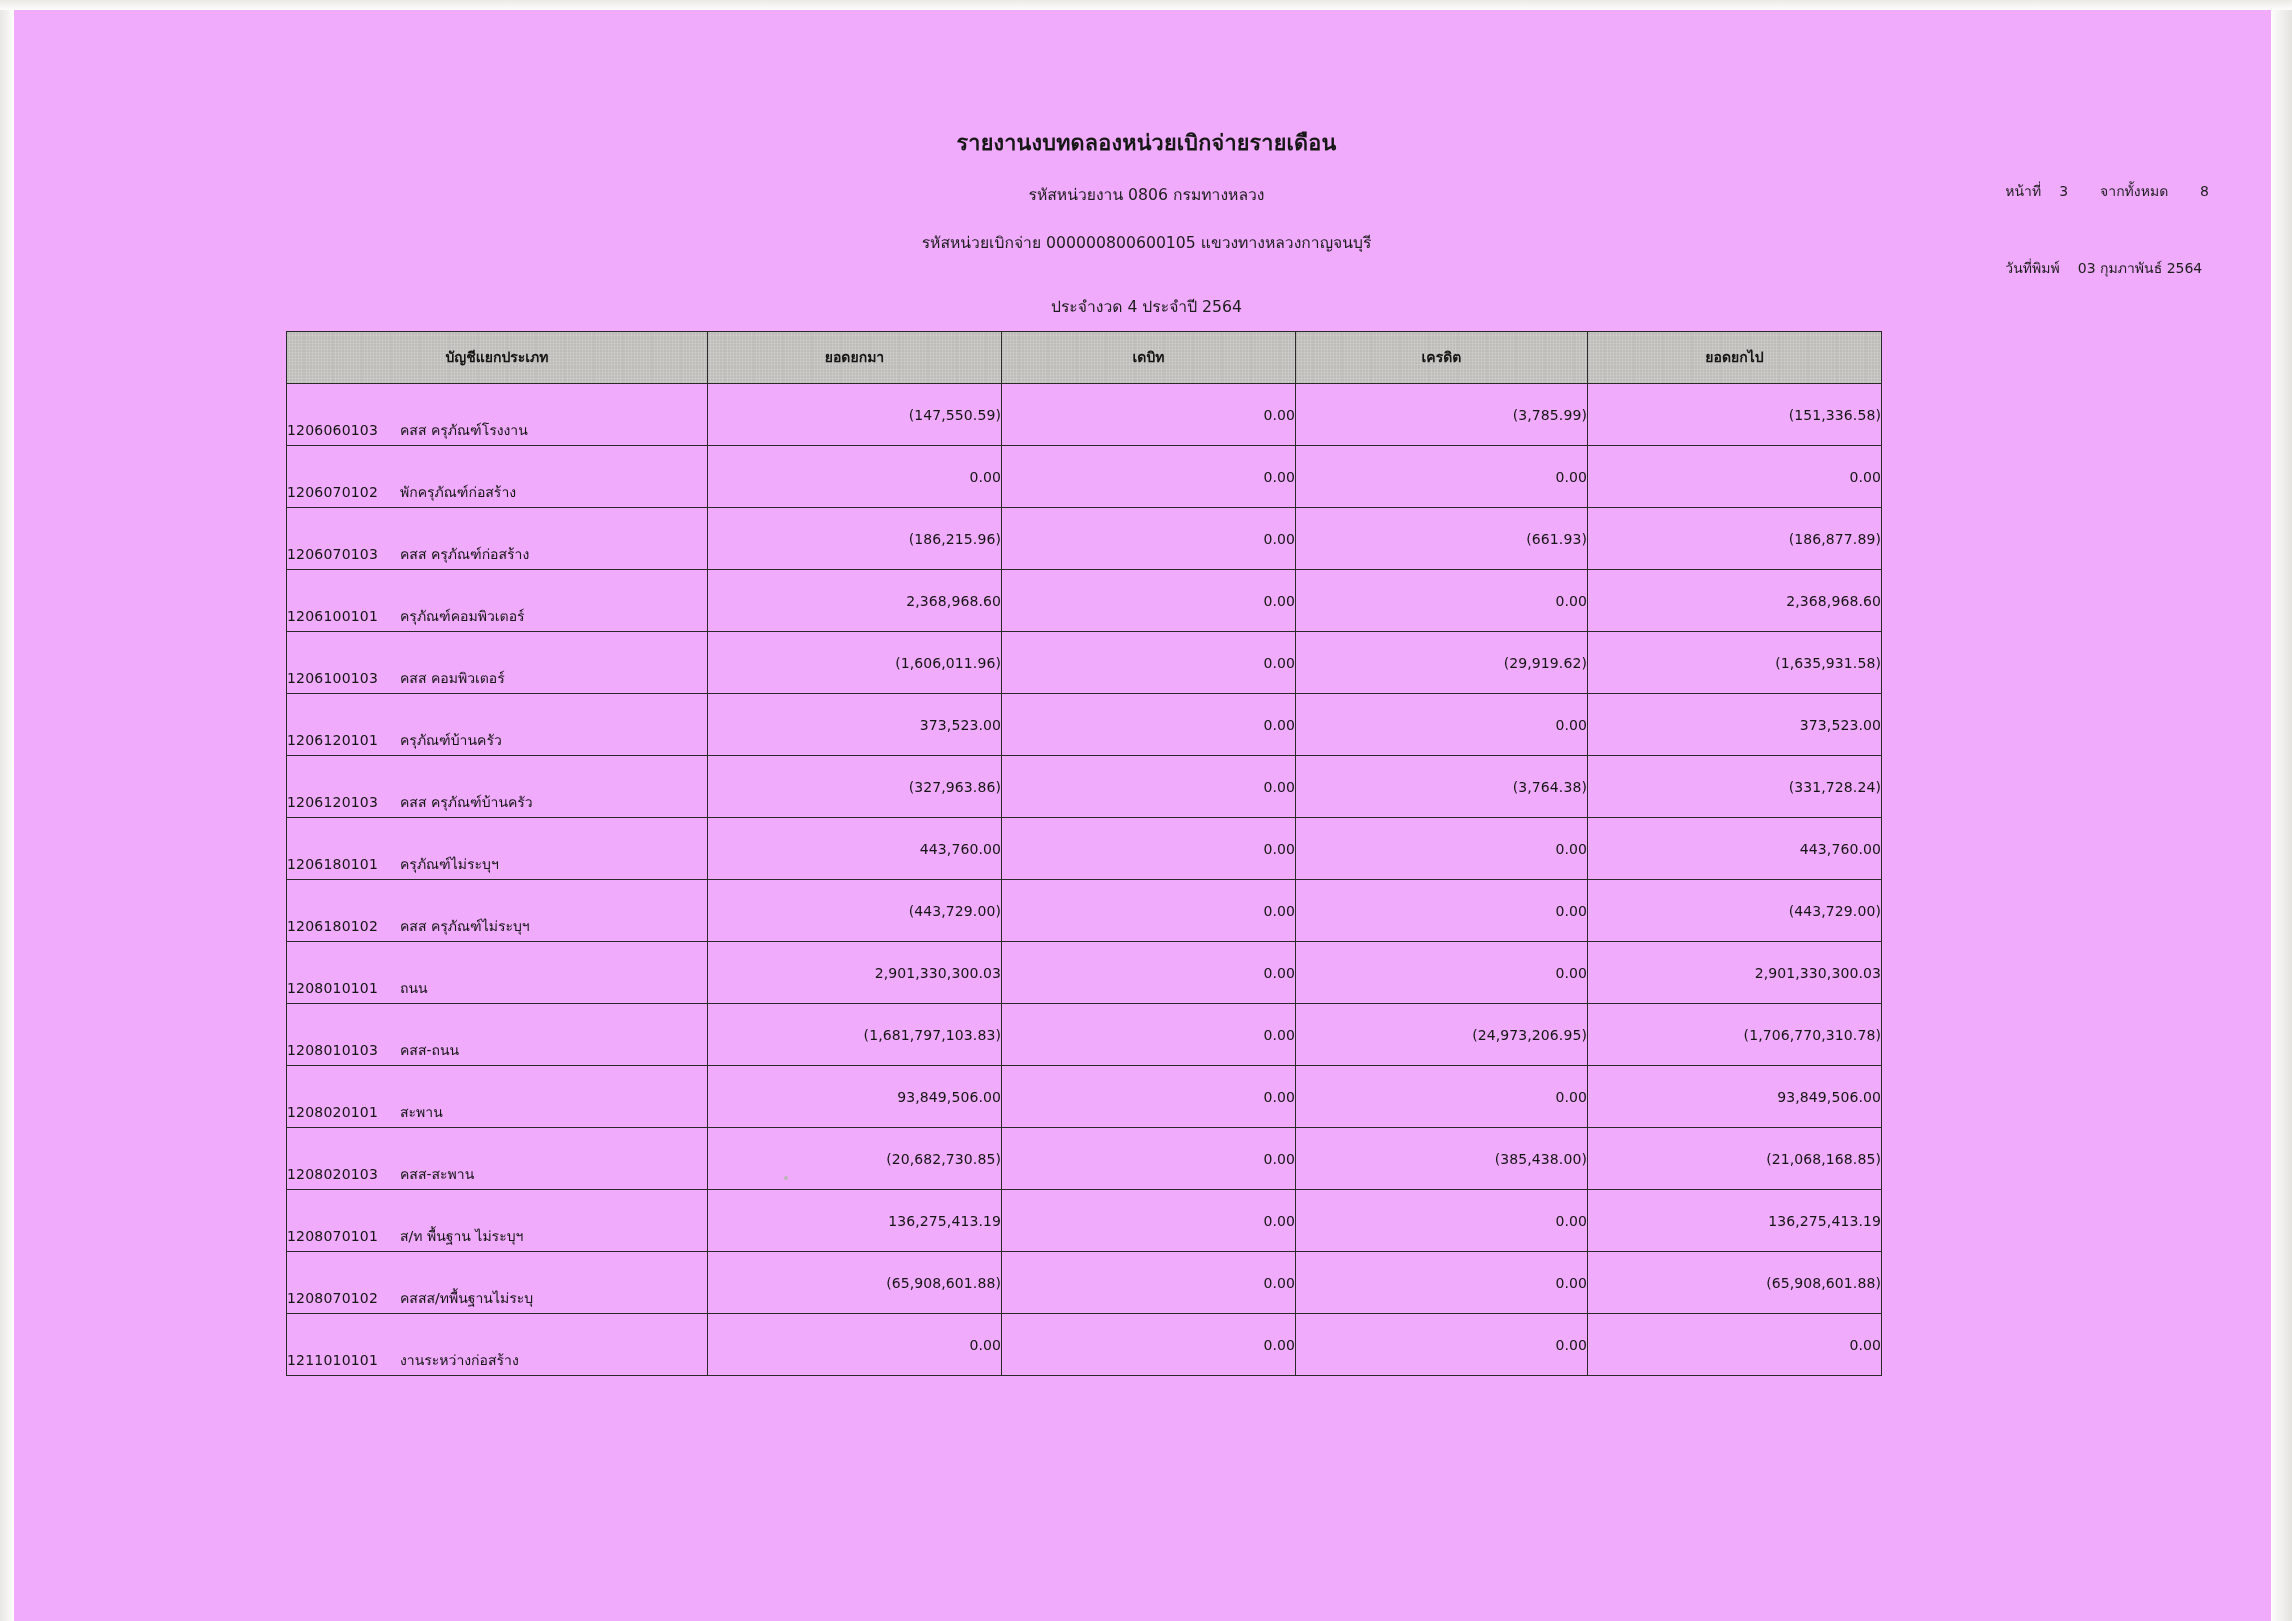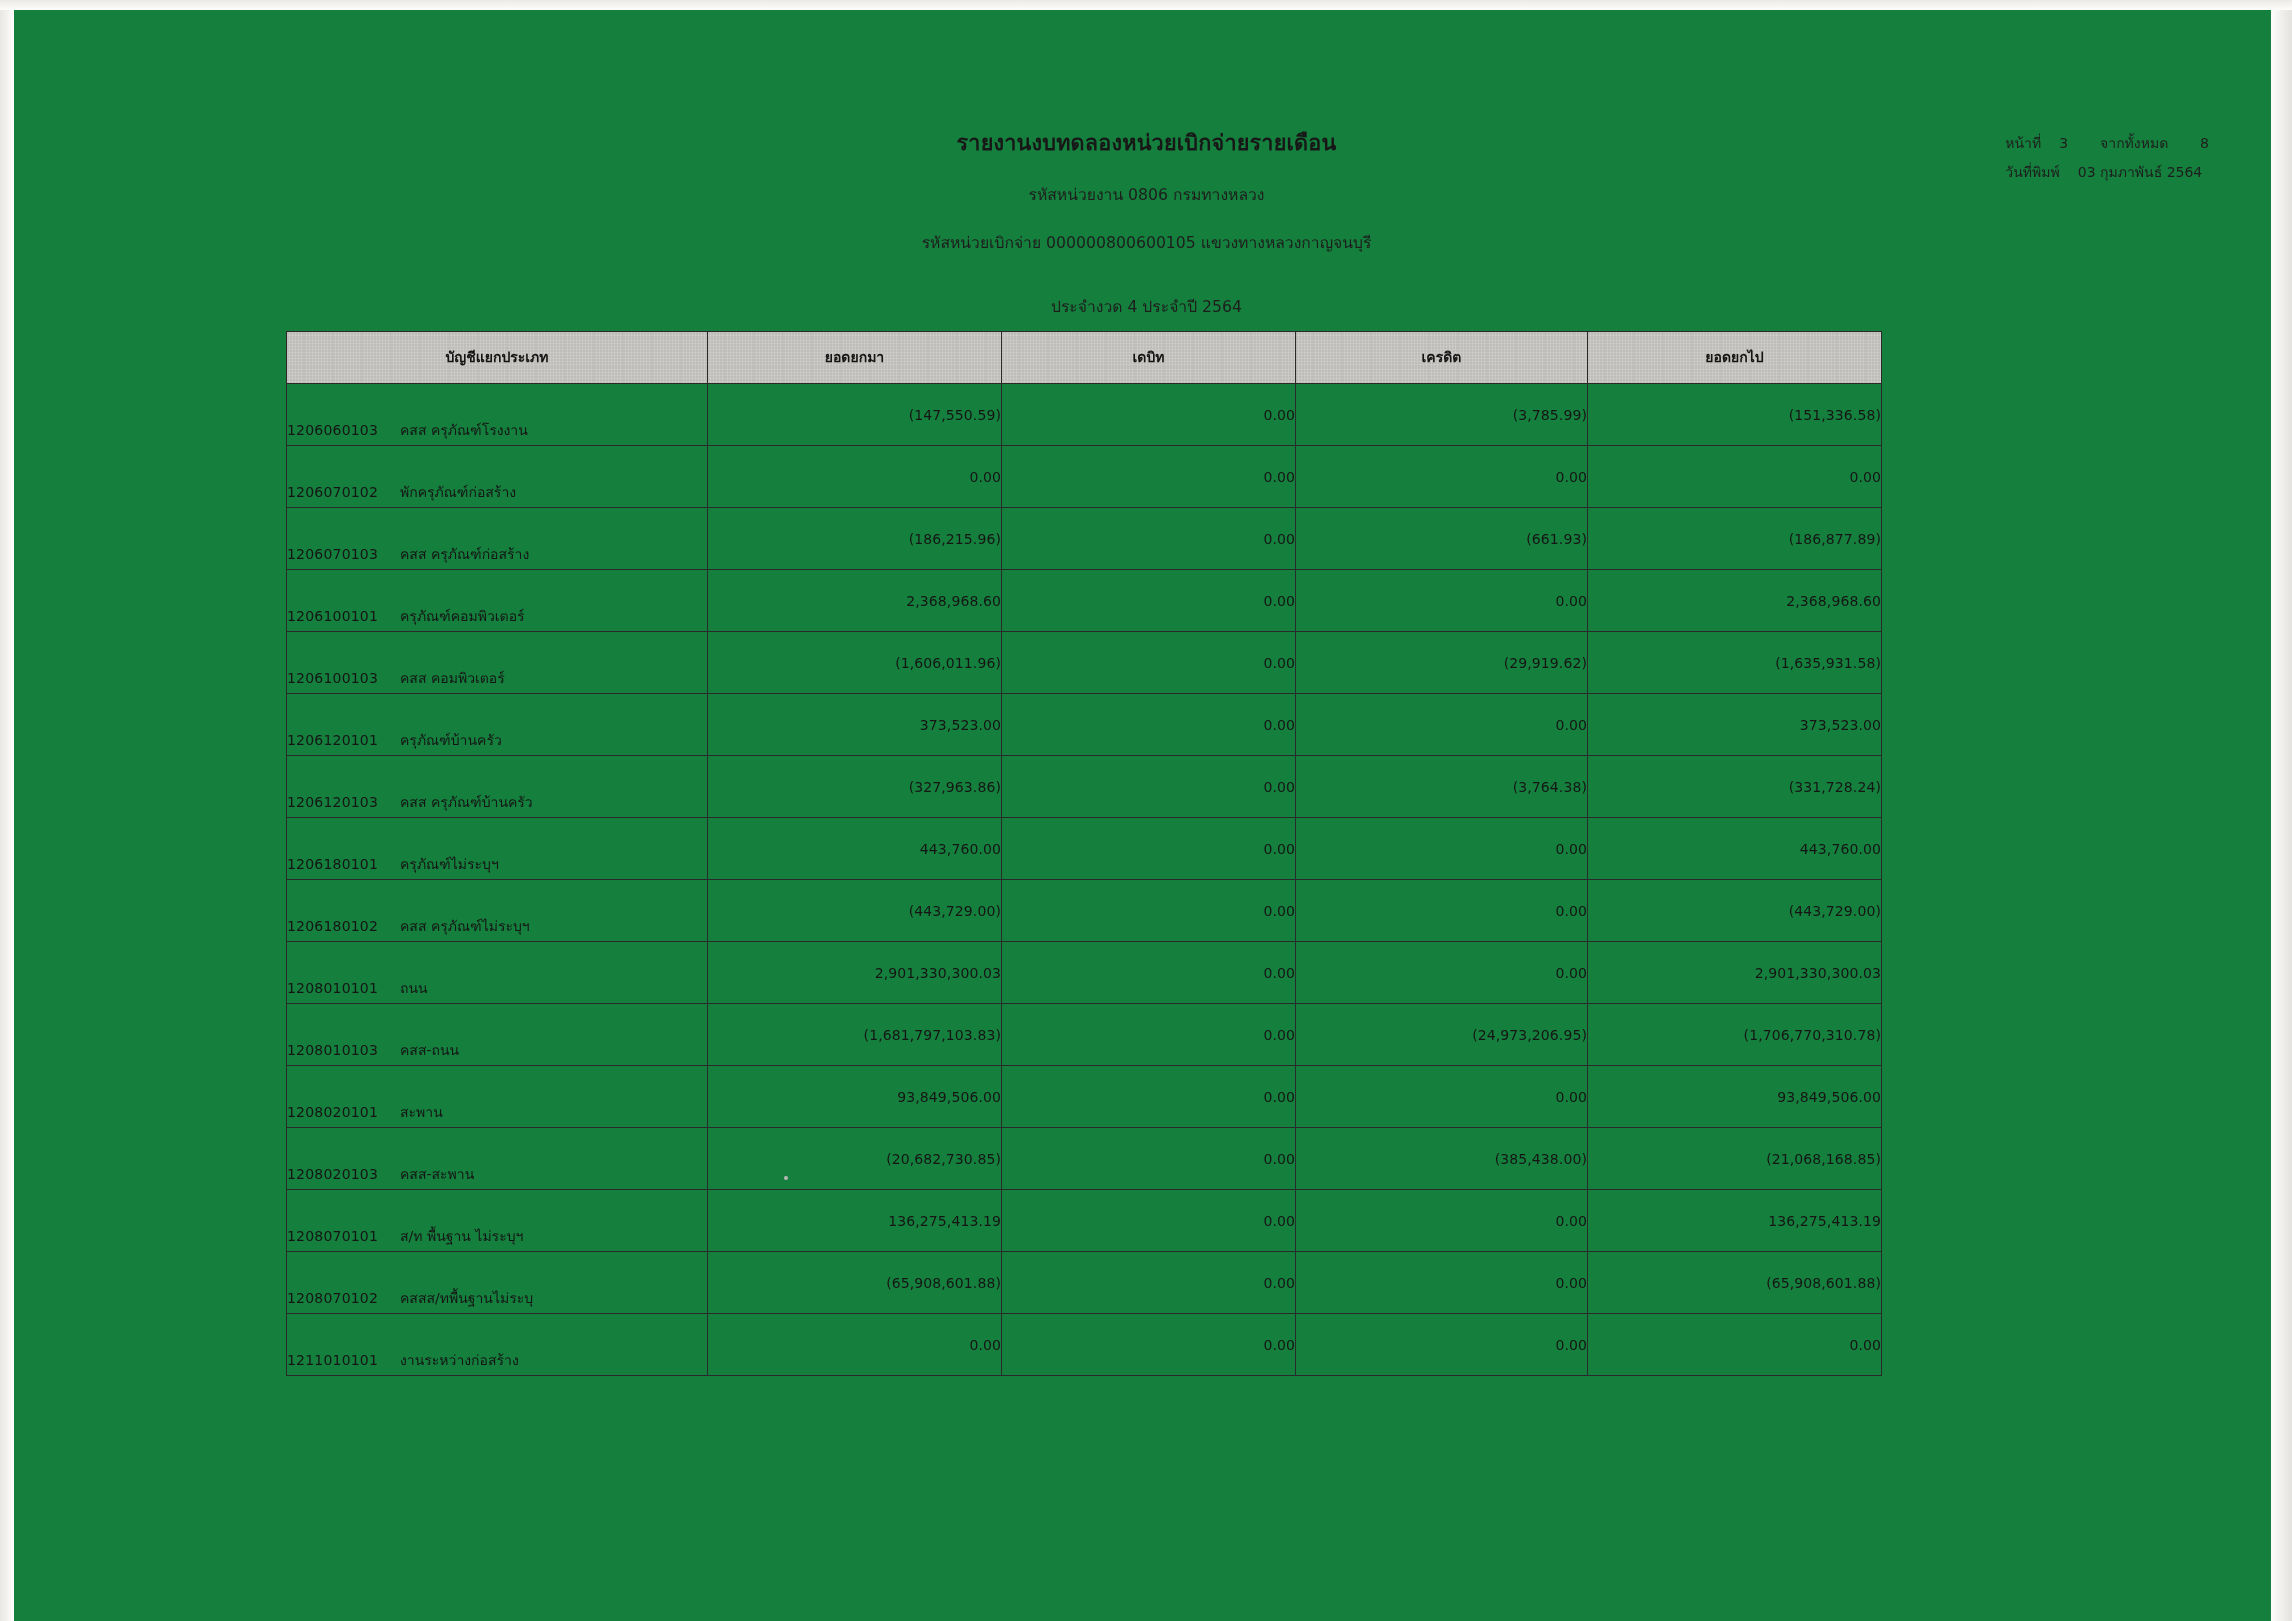--- a/index.html
+++ b/index.html
@@ -11,21 +11,21 @@
     width: 2293px;
     height: 1621px;
     position: relative;
     font-family: "DejaVu Sans", sans-serif;
     color: #1a1a1a;
     overflow: hidden;
   }
   .page {
     position: absolute;
     inset: 0;
-    background: #15803d;
+    background: #f0abfc;
   }
   
   .scan-edge-left {
     position: absolute;
     left: 0; top: 0; bottom: 0; width: 13.7px;
     background: linear-gradient(to right, #e9e7e3, #fdfdfc);
   }
   .scan-edge-right {
     position: absolute;
     right: 0; top: 0; bottom: 0; width: 21.6px;
@@ -68,21 +68,21 @@
 
   .meta {
     position: absolute;
     right: 84px;
     top: 129px;
     font-size: 14px;
     line-height: 29px;
     color: #1d1d1d;
     white-space: nowrap;
   }
-  .meta-row { display: block; }
+  .meta-row { display: block; margin-top: 48px; }
   .meta-label { display: inline-block; }
   .meta-val { display: inline-block; margin-left: 13.7px; }
   .meta-val2 { display: inline-block; margin-left: 27.4px; }
 
   table.ledger {
     position: absolute;
     left: 286px;
     top: 331px;
     width: 1596px;
     border-collapse: collapse;

